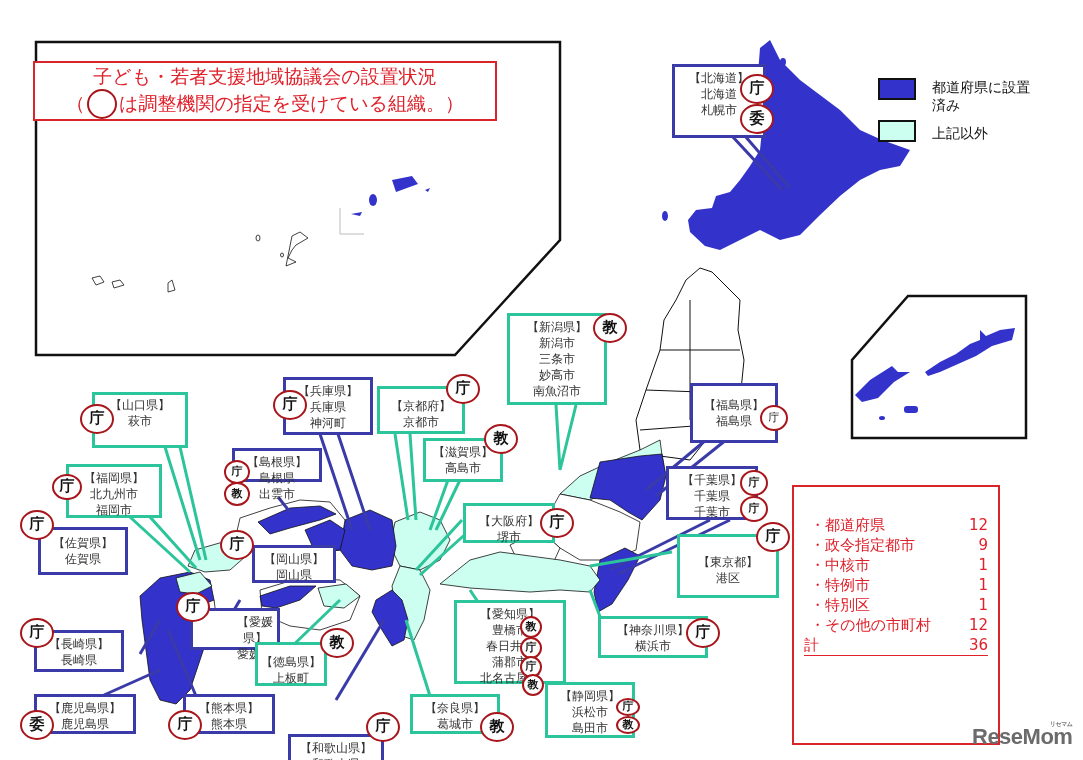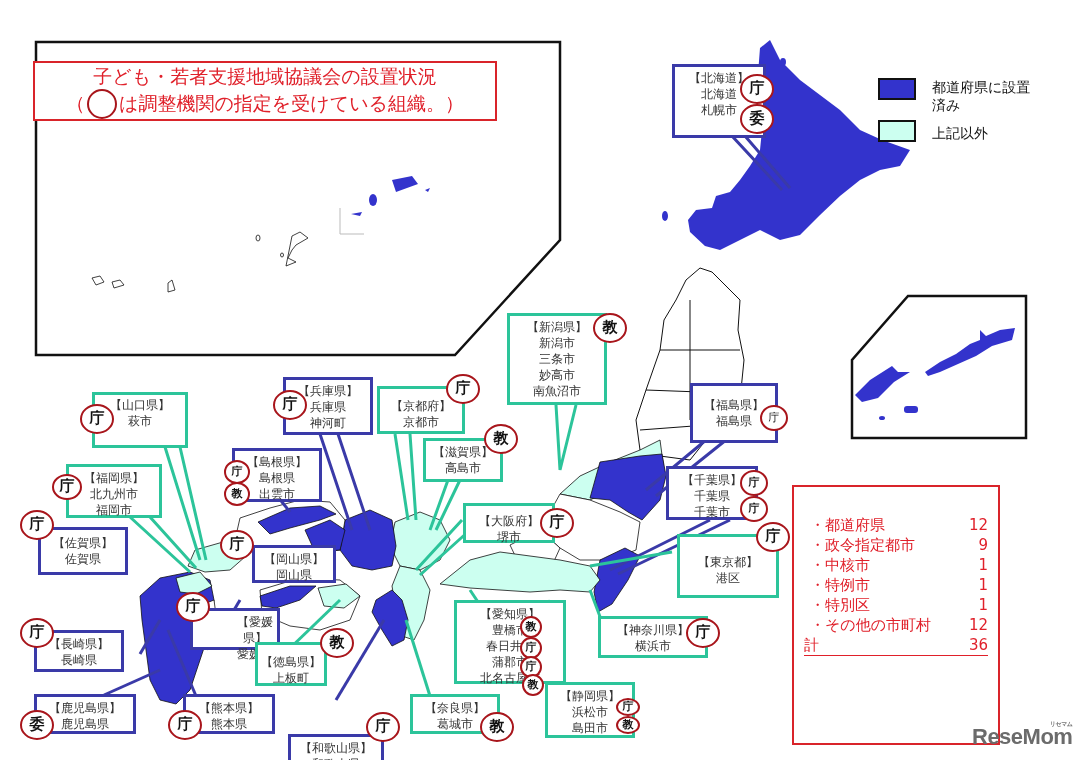--- a/index.html
+++ b/index.html
@@ -184,21 +184,21 @@
   <div>高島市</div>
 </div>
 <div class="badge lg" style="left:484px; top:424px;">教</div>
 
 <div class="callout teal" style="left:92px; top:392px; width:96px; height:56px;font-family:Liberation Mono, monospace;">
   <div>【山口県】</div>
   <div>萩市</div>
 </div>
 <div class="badge lg" style="left:80px; top:404px;">庁</div>
 
-<div class="callout blue" style="left:232px; top:448px; width:90px; height:54px;">
+<div class="callout blue" style="left:232px; top:448px; width:90px; height:34px;">
   <div>【島根県】</div>
   <div>島根県</div>
   <div>出雲市</div>
 </div>
 <div class="badge sm" style="left:224px; top:460px; width:26px; height:24px; line-height:19px;">庁</div>
 <div class="badge sm" style="left:224px; top:482px; width:26px; height:24px; line-height:19px;">教</div>
 
 <div class="callout teal" style="left:66px; top:464px; width:96px; height:54px;">
   <div>【福岡県】</div>
   <div>北九州市</div>

